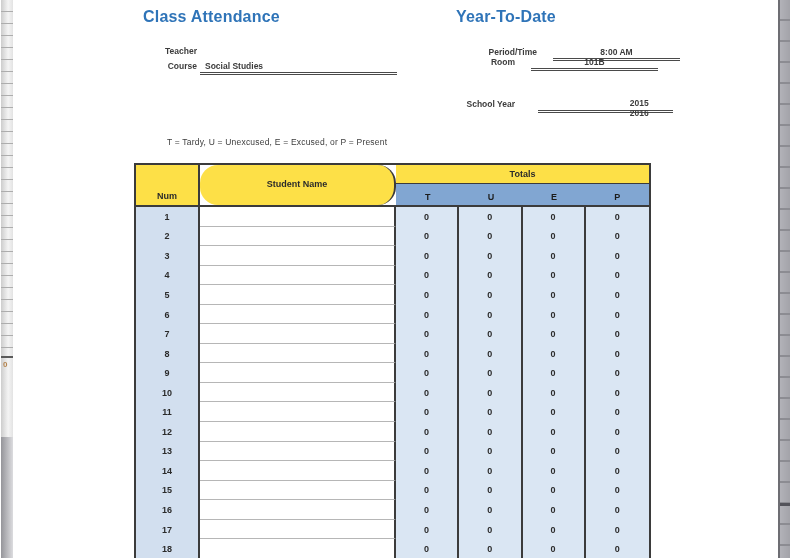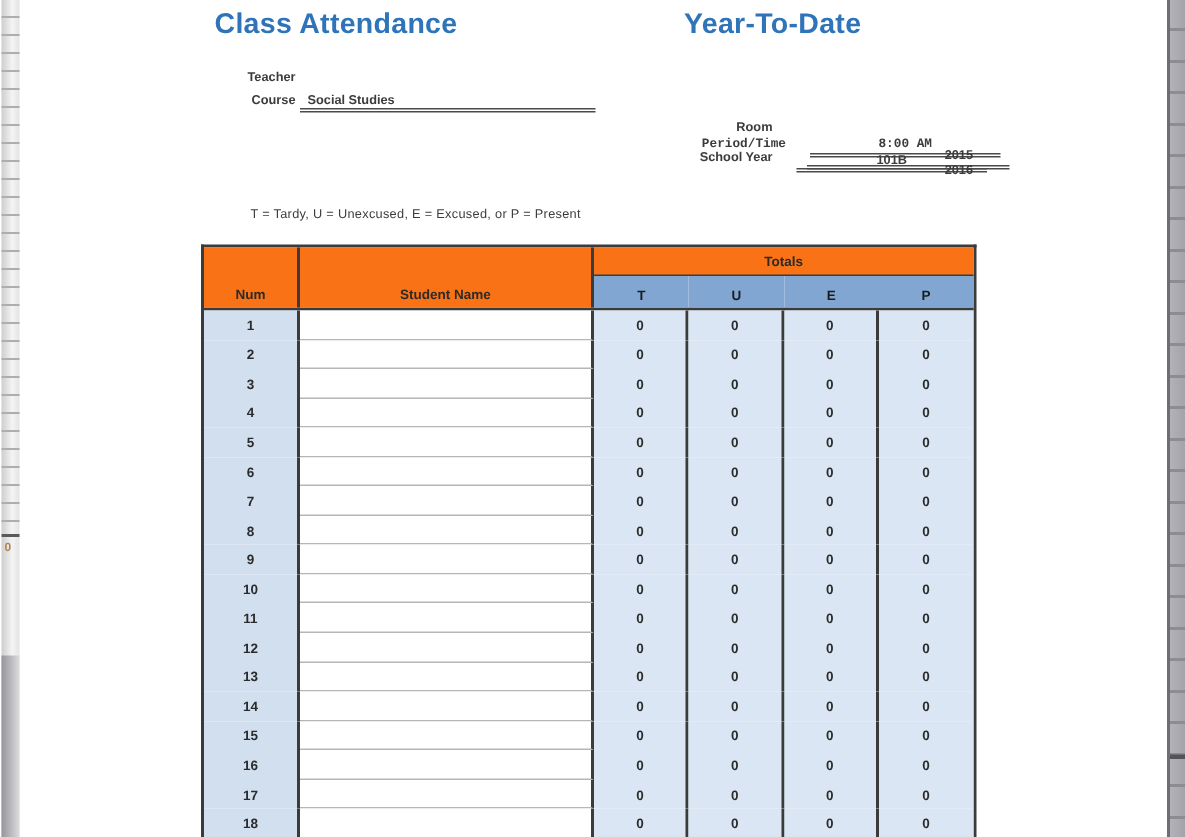--- a/index.html
+++ b/index.html
@@ -21,64 +21,64 @@
 
   
   .right-strip { position:absolute; left:778px; top:0; width:12px; height:558px; box-sizing:border-box;
     border-left:2px solid #6d6d73;
     background:linear-gradient(to right,#b2b2b8,#a3a3a9); }
   .right-strip .ticks { position:absolute; top:0; left:0; right:0; bottom:0;
     background:repeating-linear-gradient(to bottom, transparent 0px, transparent 19px, #8c8c92 19px, #8c8c92 21px); }
   .right-strip .dark-tick { position:absolute; top:503px; left:0; right:0; height:3px; background:#53535a; }
 
   
-  .title { position:absolute; top:5px; font-size:19px; line-height:24px; font-weight:bold;
+  .title { position:absolute; top:5px; font-size:16px; line-height:24px; font-weight:bold;
     color:#2f74b8; letter-spacing:0.2px; }
   .title-left { left:143px; }
   .title-right { left:456px; width:200px; text-align:left; }
 
   
   .form-row { position:absolute; display:flex; align-items:flex-end; }
   .fld-label { font-size:8.5px; font-weight:bold; color:#3c3c3c; text-align:right;
     padding-bottom:4px; flex:none; }
   .fld-value { font-size:8.5px; font-weight:bold; color:#3c3c3c;
     border-bottom:3px double #4a4a4a; height:15px; box-sizing:border-box;
     display:flex; align-items:flex-end; padding-bottom:1px; flex:none; }
   .fld-value.left-text { padding-left:5px; }
-  .fld-value.center-text { justify-content:center;margin-top:44px; }
+  .fld-value.center-text { justify-content:center; }
   .year-half { width:50%; text-align:center; }
 
   .row-teacher  { left:134px; top:46px; }
   .row-course   { left:134px; top:60px; }
-  .row-period   { left:454px; top:46px;font-family:Liberation Mono, monospace; }
+  .row-period   { left:467px; top:46px; }
   .row-room     { left:445px; top:56px;align-items:center; }
   .row-schoolyr { left:430px; top:98px; }
 
   .w-label-left { width:63px; margin-right:3px; }
   .w-value-left { width:197px; }
   .w-label-right { width:70px; margin-right:16px; }
   .w-value-right { width:127px; }
   .w-label-year { width:85px; margin-right:23px; }
   .w-value-year { width:135px;flex-direction:column; }
 
   
   .legend { position:absolute; left:167px; top:137px; font-size:8.5px; font-weight:normal;
     color:#3c3c3c; letter-spacing:0.2px; }
 
   
   .att-table { position:absolute; left:134px; top:163px; width:517px; height:400px;
     box-sizing:border-box; border:2px solid #3b3b3b; border-bottom:none; background:#fff; }
   .grid-cols { display:grid; grid-template-columns:64px 196px repeat(4, 1fr); }
 
   .thead { grid-template-rows:19px 21px; border-bottom:2px solid #3b3b3b; }
-  .th { background:#f97316; color:#2b2b2b; font-weight:bold; font-size:9px; box-sizing:border-box; }
+  .th { background:#fde047; color:#2b2b2b; font-weight:bold; font-size:9px; box-sizing:border-box; }
   .th-num { grid-row:1/3; grid-column:1; border-right:2px solid #3b3b3b;
     display:flex; align-items:flex-end; justify-content:center; padding-bottom:4px; }
   .th-student { grid-row:1/3; grid-column:2; border-right:2px solid #3b3b3b;
-    display:flex; align-items:flex-end; justify-content:center; padding-bottom:4px; }
+    display:flex; align-items:flex-end; justify-content:center; padding-bottom:16px;border-radius:18px; }
   .th-totals { grid-row:1; grid-column:3/7; border-bottom:1px solid #3b3b3b;
     display:flex; align-items:center; justify-content:center; }
   .th-sub { grid-row:2; background:#81a6d2; color:#1c1c1c;
     display:flex; align-items:flex-end; justify-content:center; padding-bottom:3px; }
 
   .trow { height:19.55px; }
   .c { font-size:9px; font-weight:bold; color:#2b2b2b; box-sizing:border-box;
     display:flex; align-items:center; justify-content:center; }
   .c-num { background:#d2dfef; border-right:2px solid #3b3b3b; }
   .c-name { background:#ffffff; border-right:2px solid #3b3b3b; border-bottom:1px solid #b6b6b6; }

